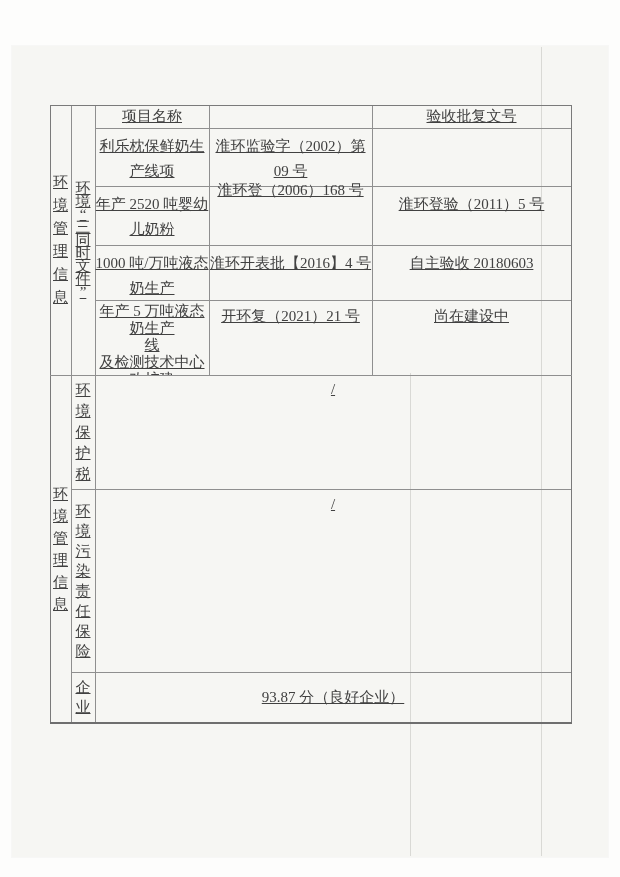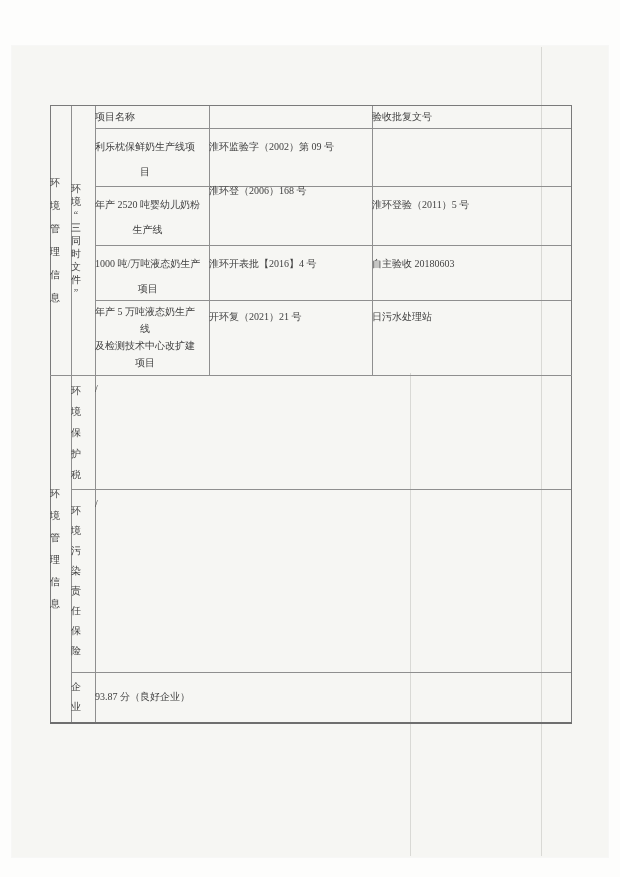--- a/index.html
+++ b/index.html
@@ -6,22 +6,22 @@
   html,body { width:620px; height:877px; background:#fdfdfc; }
   body { font-family:"Liberation Serif","DejaVu Serif",serif; }
   .page { position:relative; width:620px; height:877px; overflow:hidden; background:#fdfdfc; }
   .paper { position:absolute; left:12px; top:46px; width:596px; height:811px;
            background:#f6f6f3; box-shadow:0 0 0 1px rgba(0,0,0,0.025); }
   .fold { position:absolute; width:1px; background:#d9d9d5; }
   .vline { position:absolute; width:1px; background:#8f8f8f; }
   .hline { position:absolute; height:1px; background:#8f8f8f; }
   .outer { background:#7a7a7a; }
   .thick { height:2px; background:#6e6e6e; }
-  .cell { position:absolute; display:flex; justify-content:flex-start; align-items:flex-start;
-          color:#414141; font-size:10px; overflow:hidden; }
+  .cell { position:absolute; display:flex; justify-content:center; align-items:flex-start;
+          color:#414141; font-size:15px; overflow:hidden;text-decoration:underline; }
   .cell.vcenter { align-items:center; }
   .txt { text-align:center; white-space:pre-line; }
   .vlabel { text-align:center; white-space:pre; }
   .lh25 { line-height:25px; } .lh17 { line-height:17px; } .lh14 { line-height:14px; }
   .vl23 { line-height:23px; } .vl22 { line-height:22px; } .vl21 { line-height:21px; }
   .vl20 { line-height:20px; } .vl13 { line-height:13px; }
   .pt6 { padding-top:6px; } .pt3 { padding-top:3px; } .pt8 { padding-top:8px; } .pt7 { padding-top:7px; }
 </style>
 </head>
 <body>
@@ -141,21 +141,21 @@
   <div class="cell pt3" style="left:95px; top:300px; width:114px; height:75px;">
     <span class="txt lh17">年产 5 万吨液态奶生产
 线
 及检测技术中心改扩建
 项目</span>
   </div>
   <div class="cell pt8" style="left:209px; top:300px; width:163px; height:75px;">
     <span class="txt lh17">开环复（2021）21 号</span>
   </div>
   <div class="cell pt8" style="left:372px; top:300px; width:199px; height:75px;">
-    <span class="txt lh17">日污水处理站</span>
+    <span class="txt lh17">尚在建设中</span>
   </div>
 
   <div class="cell pt7" style="left:95px; top:375px; width:476px; height:114px;">
     <span class="txt lh14">/</span>
   </div>
 
   <div class="cell pt8" style="left:95px; top:489px; width:476px; height:183px;">
     <span class="txt lh14">/</span>
   </div>
 

